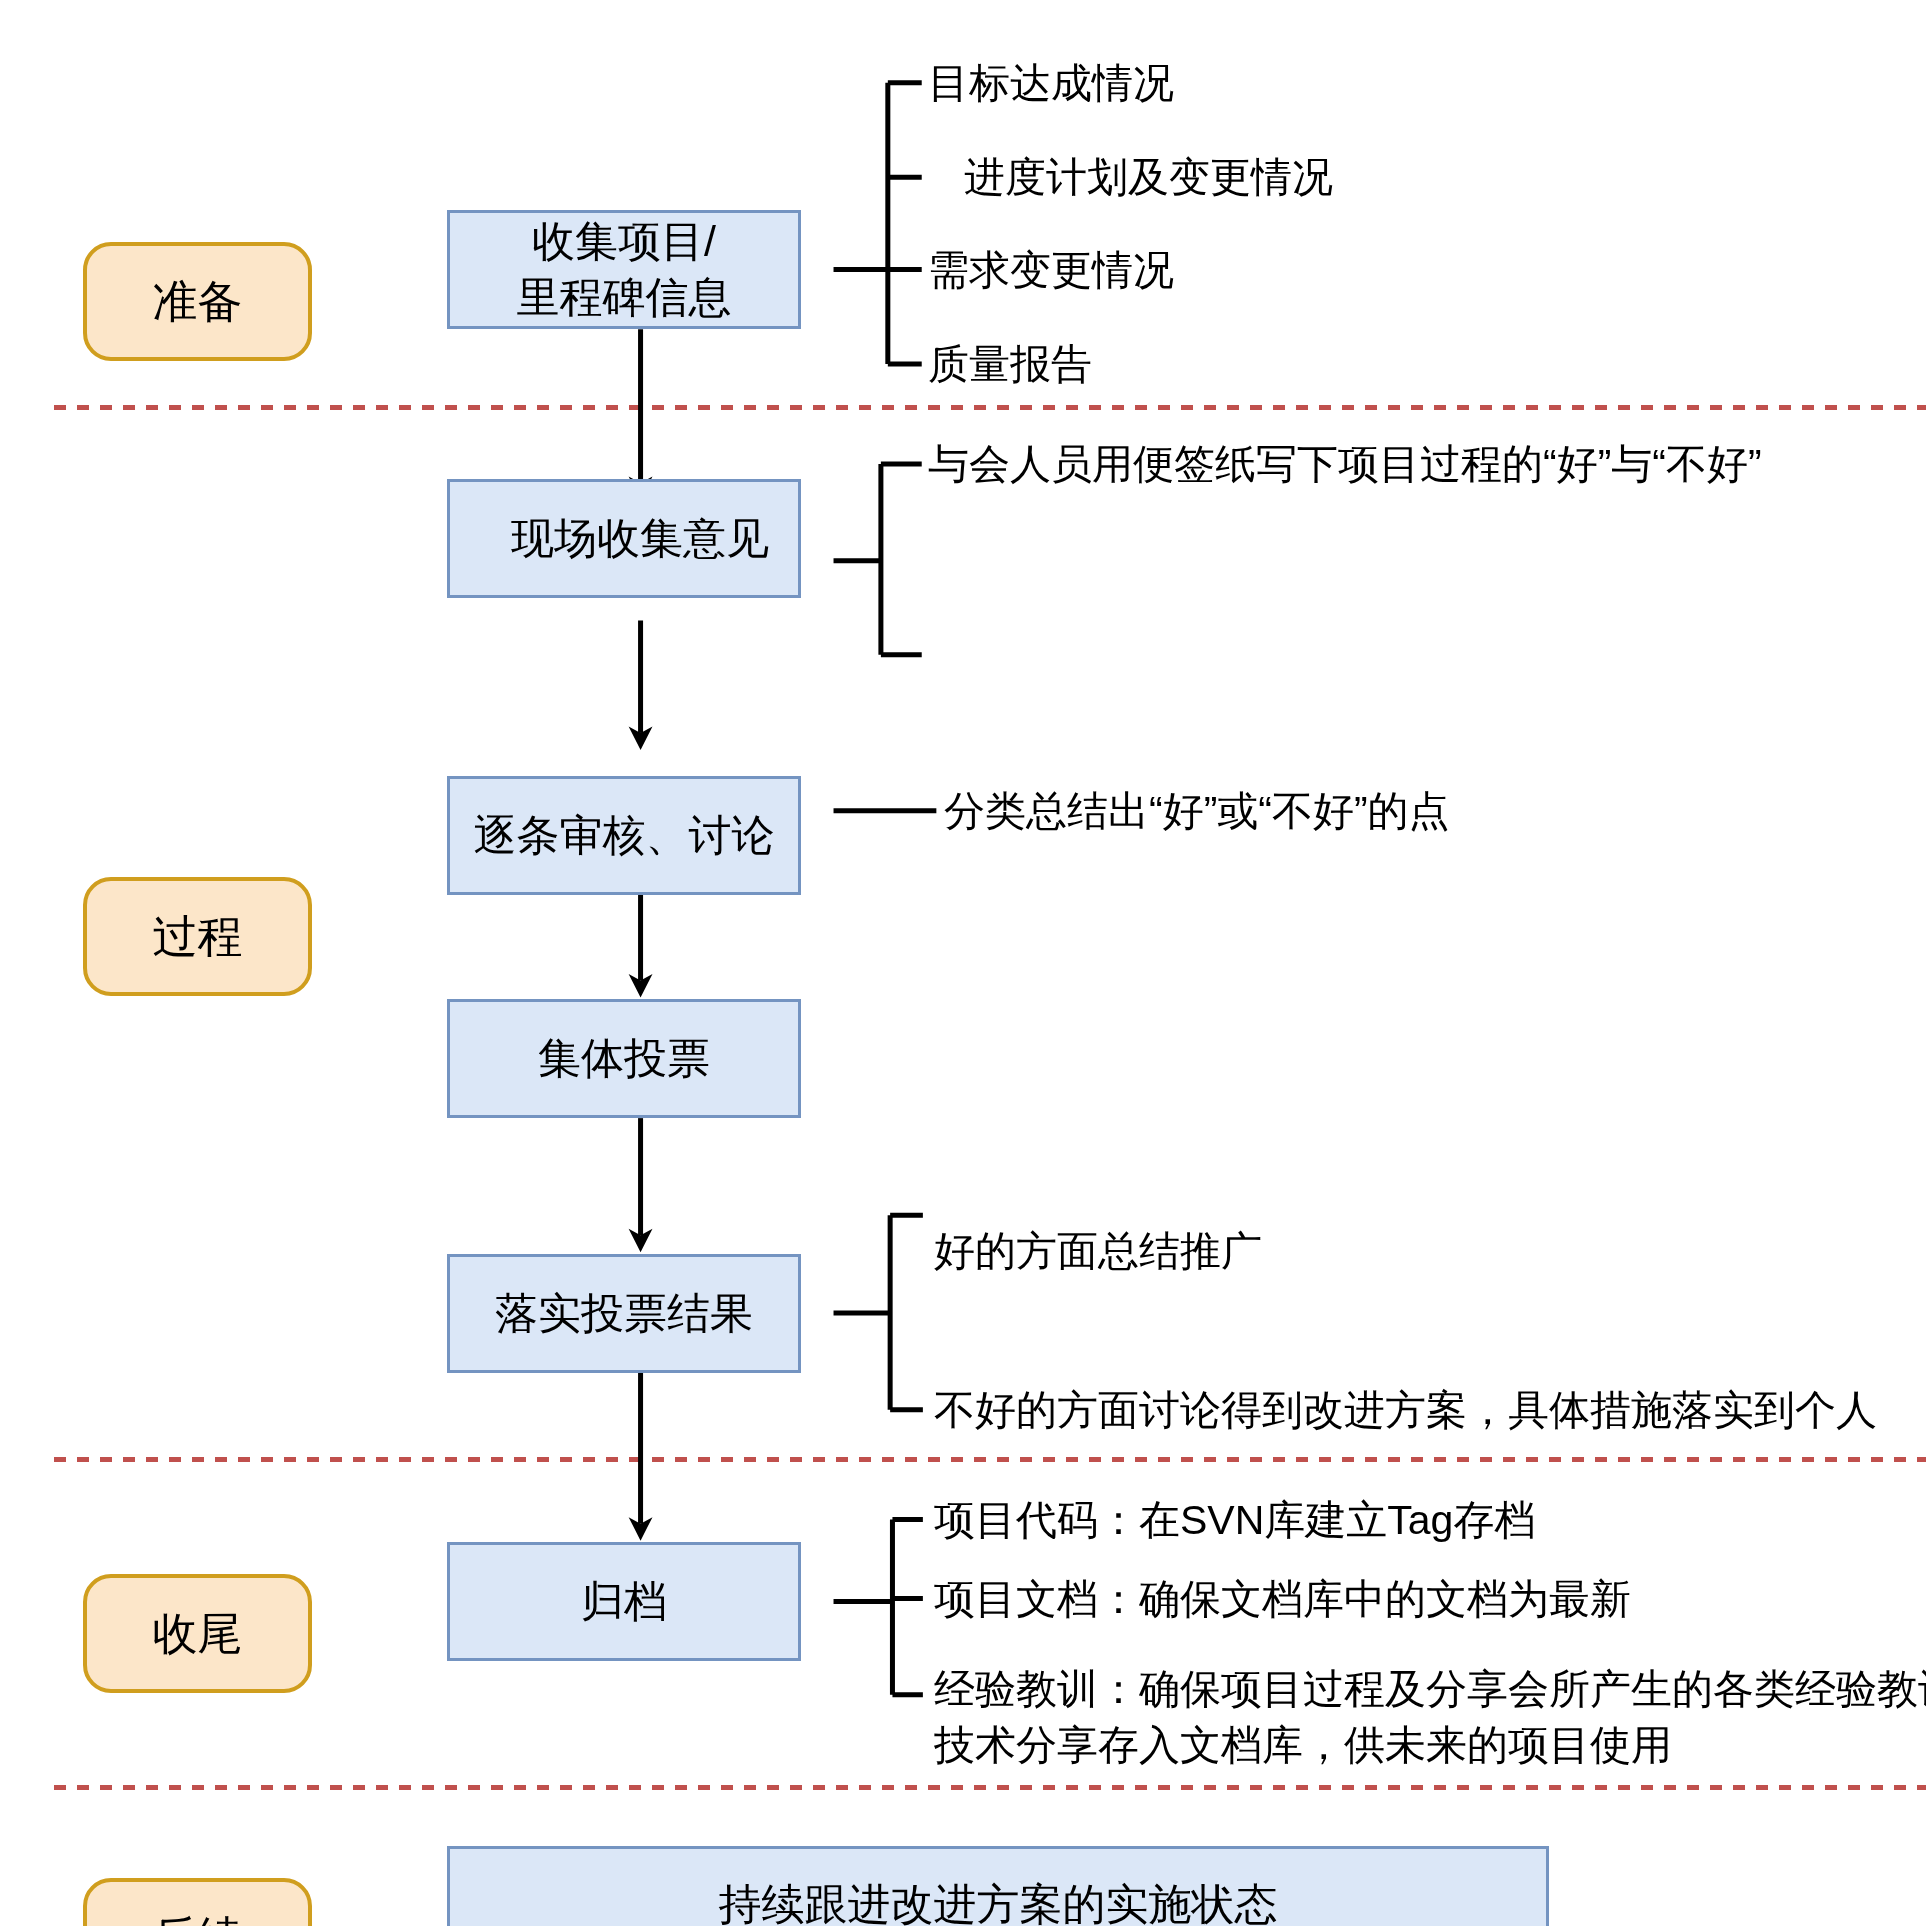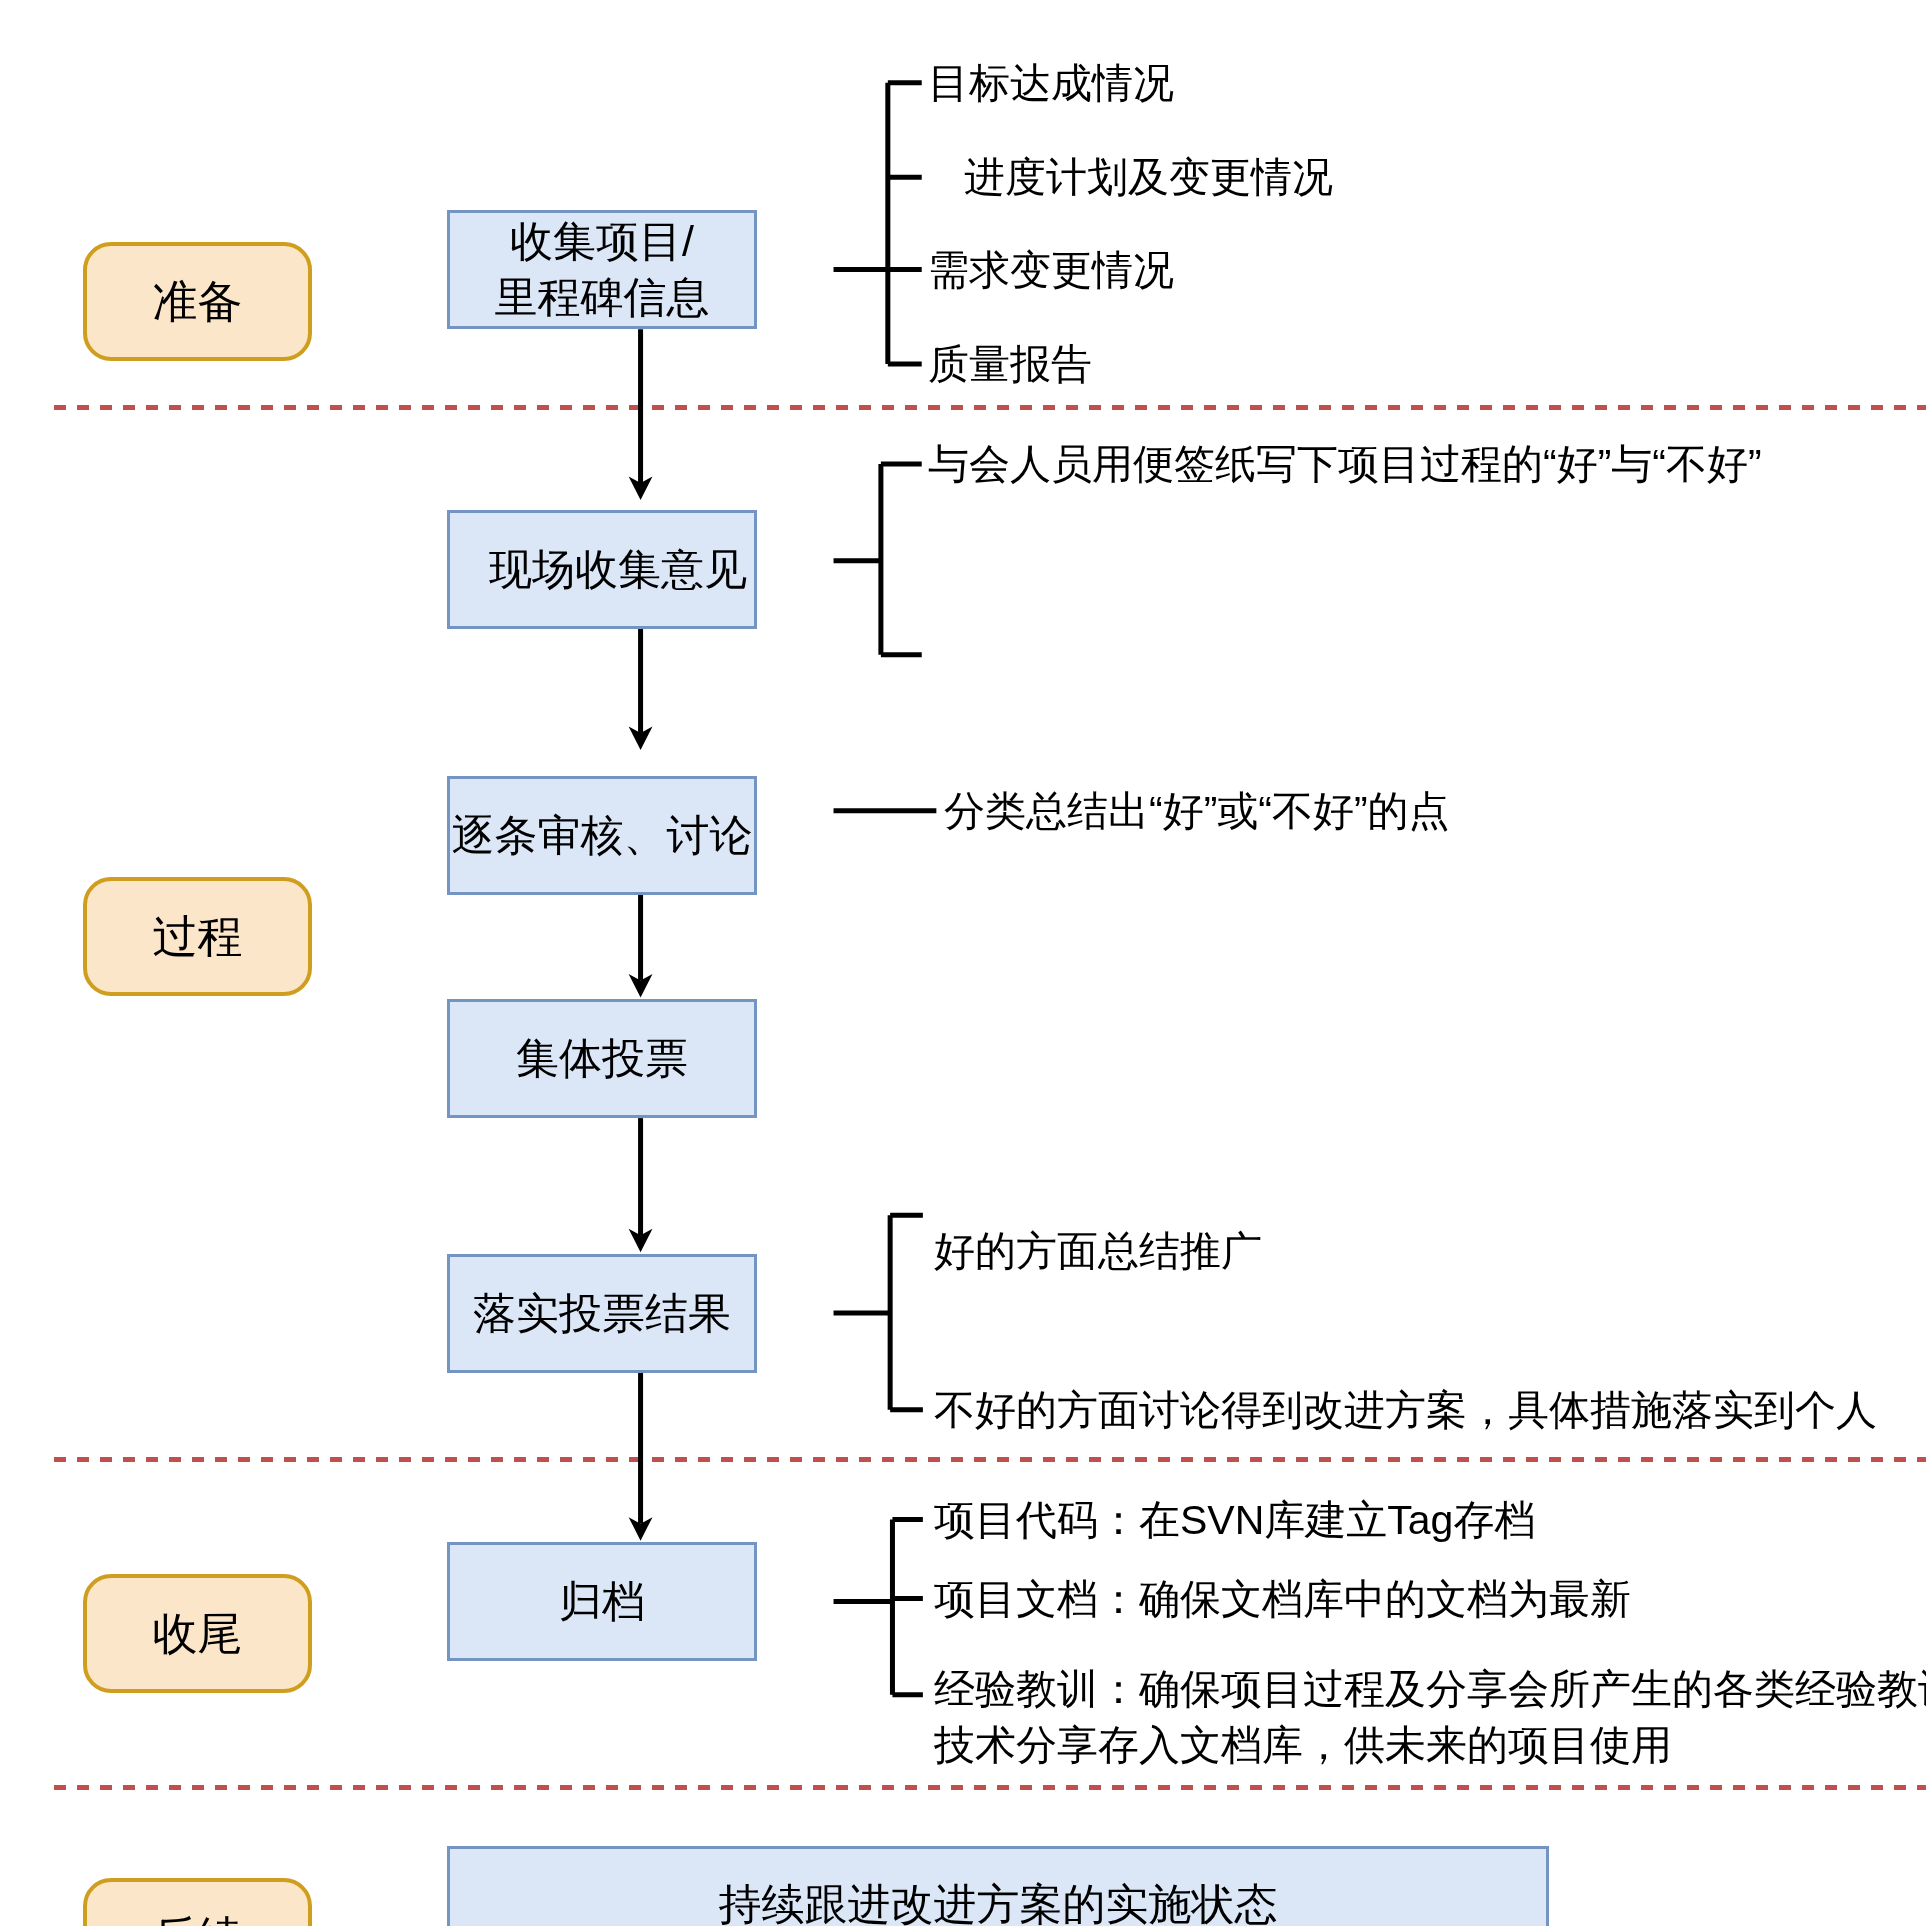--- a/index.html
+++ b/index.html
@@ -32,35 +32,35 @@
     font-size: 45px;
     margin-top: 32px;
   }
   .stage.s1 { top: 210px; }
   .stage.s2 { top: 845px; }
   .stage.s3 { top: 1542px; }
   .stage.s4 { top: 1846px; }
   .step {
     position: absolute;
     left: 447px;
-    width: 310px;
+    width: 354px;
     height: 119px;
     box-sizing: border-box;
     background: var(--step_fill, #dbe7f7);
     border: 3.5px solid var(--step_border, #7494c1);
     display: flex;
     align-items: center;
     justify-content: center;
     text-align: center;
     font-size: 43px;
     line-height: 1.3;
     white-space: pre-line;
   }
   .step.st1 { top: 210px; }
-  .step.st2 { top: 510px; padding-left: 32px; }
+  .step.st2 { top: 479px; padding-left: 32px; }
   .step.st3 { top: 767px; margin-top: 9px; }
   .step.st4 { top: 999px; }
   .step.st5 { top: 1254px; }
   .step.st6 { top: 1542px; }
   .step.st7 { top: 1846px; width: 1102px; height: 117px; }
   .note {
     position: absolute;
     font-size: 41px;
     line-height: 56px;
     white-space: pre-line;

